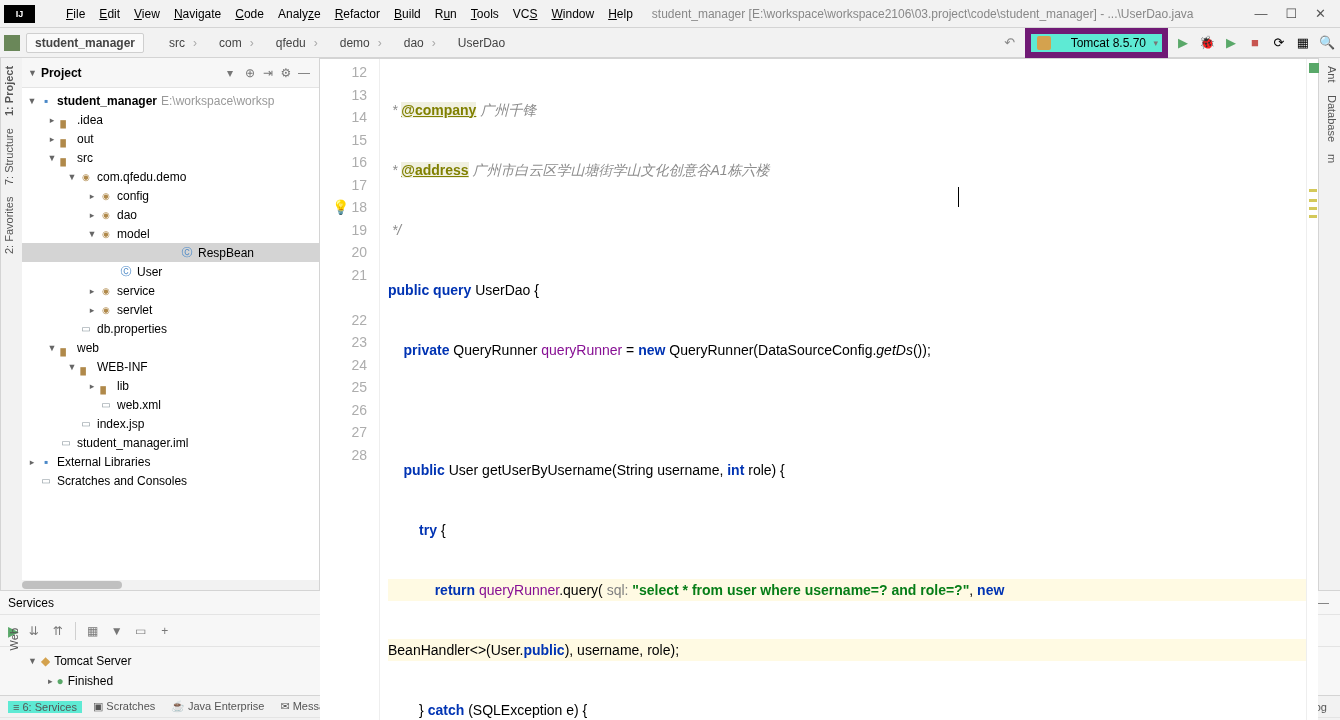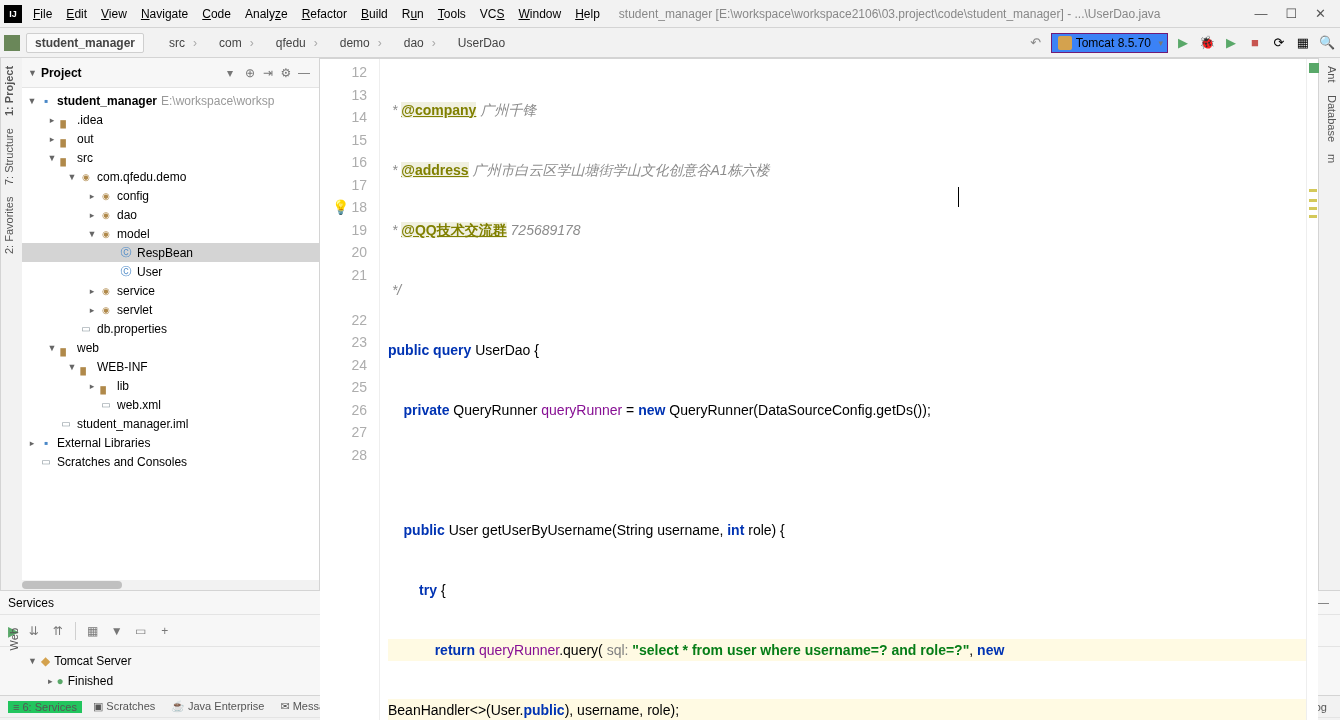--- a/index.html
+++ b/index.html
@@ -1,31 +1,31 @@
 <!DOCTYPE html>
 <html><head>
 <meta charset="utf-8">
 <style>
 * { margin:0; padding:0; box-sizing:border-box; font-family:"Segoe UI",Arial,sans-serif; }
 body { width:1340px; height:720px; background:#fff; overflow:hidden; font-size:12px; color:#000; }
 .menubar { height:28px; background:#f2f2f2; display:flex; align-items:center; padding:0 4px; border-bottom:1px solid #d4d4d4; }
-.menubar .logo { width:18px; height:18px; background:#000; color:#fff; display:flex; align-items:center; justify-content:center; font-size:9px; font-weight:bold; margin-right:4px; }
+.menubar .logo { width:31px; height:18px; background:#000; color:#fff; display:flex; align-items:center; justify-content:center; font-size:9px; font-weight:bold; margin-right:24px; }
 .menubar .mitem { padding:0 7px; cursor:default; }
 .menubar .mitem u { text-decoration:underline; }
 .menubar .title { margin-left:12px; color:#888; font-size:12px; }
 .menubar .wincontrols { margin-left:auto; display:flex; gap:18px; padding-right:10px; }
 .menubar .wincontrols span { cursor:default; color:#555; font-size:13px; }
 .toolbar { height:30px; background:#f2f2f2; display:flex; align-items:center; border-bottom:1px solid #d4d4d4; padding:0 4px; }
 .toolbar .logo2 { width:16px; height:16px; background:#6a8759; margin-right:6px; }
 .toolbar .crumb { padding:2px 8px; color:#444; border:1px solid transparent; position:relative; }
 .toolbar .crumb.boxed { border:1px solid #cfcfcf; border-radius:2px; background:#fafafa; margin-right:16px; font-weight:bold; }
 .toolbar .crumb:not(.boxed)::after { content:"›"; color:#aaa; margin:0 4px 0 8px; }
 .toolbar .crumb.last::after { content:""; }
 .toolbar .actions { margin-left:auto; display:flex; align-items:center; gap:6px; }
-.toolbar .actions .runconf { border:1px solid #701a75; padding:2px 16px 2px 6px; background:#3b82f6; display:flex; align-items:center; gap:4px; position:relative; }
+.toolbar .actions .runconf { border:6px solid #701a75; padding:2px 16px 2px 6px; background:#5eead4; display:flex; align-items:center; gap:20px; position:relative; }
 .toolbar .actions .runconf::after { content:"▾"; position:absolute; right:4px; color:#777; font-size:9px; }
 .toolbar .actions .tc-icon { width:14px; height:14px; background:#d4a24e; border-radius:2px; }
 .toolbar .actions .ico { width:18px; height:18px; display:flex; align-items:center; justify-content:center; font-size:13px; }
 .play { color:#59a869; } .bug { color:#59a869; } .stop { color:#c75450; }
 .main { display:flex; height:532px; }
 .leftgutter { width:22px; background:#f2f2f2; border-right:1px solid #d4d4d4; writing-mode:vertical-rl; transform:rotate(180deg); display:flex; justify-content:flex-end; padding:8px 2px; gap:12px; font-size:11px; color:#555; }
 .leftgutter span { cursor:default; }
 .project-panel { width:298px; background:#fff; border-right:1px solid #d4d4d4; display:flex; flex-direction:column; }
 .pp-header { height:30px; display:flex; align-items:center; padding:0 6px; border-bottom:1px solid #e4e4e4; background:#f7f7f7; }
 .pp-header .tri { font-size:9px; margin-right:4px; color:#666; }
@@ -33,21 +33,21 @@
 .pp-header .tool { width:18px; text-align:center; color:#777; cursor:default; }
 .tree { flex:1; overflow:hidden; font-size:12px; padding-top:3px; }
 .tree .node { display:flex; align-items:center; height:19px; white-space:nowrap; padding-right:4px; }
 .tree .arrow { width:12px; text-align:center; font-size:9px; color:#666; }
 .tree .ficon { width:16px; height:14px; margin-right:3px; display:inline-flex; align-items:center; justify-content:center; font-size:10px; }
 .folder { color:#87939a; } .folder::before { content:"▖"; color:#b0894a; font-size:14px; }
 .pkg::before { content:"◉"; color:#b0894a; font-size:9px; }
 .cls::before { content:"Ⓒ"; color:#4a88c7; font-size:11px; }
 .file::before { content:"▭"; color:#87939a; font-size:10px; }
 .mod::before { content:"▪"; color:#4a88c7; font-size:12px; }
-.tree .sel { background:#d4d4d4; }
+.tree .sel { background:#d4d4d4;justify-content:center; }
 .tree .name.bold { font-weight:bold; }
 .tree .path { color:#999; margin-left:4px; }
 .hscroll { height:10px; background:#f2f2f2; position:relative; }
 .hscroll .thumb { position:absolute; left:0; width:100px; height:8px; top:1px; background:#c0c0c0; border-radius:4px; }
 .editor-wrap { flex:1; display:flex; flex-direction:column; }
 .tabs { height:30px; display:flex; align-items:flex-end; background:#f2f2f2; border-bottom:1px solid #d4d4d4; overflow:hidden; padding-left:2px; }
 .editor { flex:1; display:flex; font-family:"Consolas","JetBrains Mono",monospace; font-size:14px; position:relative; background:#fff; }
 .gutter { width:60px; text-align:right; padding:2px 12px 0 0; color:#adadad; background:#fff; border-right:1px solid #eee; line-height:22.5px; }
 .gutter div { height:22.5px; }
 .code { flex:1; padding:2px 0 0 8px; line-height:22.5px; white-space:pre; overflow:hidden; }
@@ -235,20 +235,25 @@
       <div class="node" style="padding-left:64px">
           <span class="arrow">▸</span>
           <span class="ficon folder"></span>
           <span>lib</span>
         </div>
       <div class="node" style="padding-left:64px">
           <span class="arrow"></span>
           <span class="ficon file"></span>
           <span>web.xml</span>
         </div>
+      <div class="node" style="padding-left:44px">
+          <span class="arrow"></span>
+          <span class="ficon file"></span>
+          <span>index.jsp</span>
+        </div>
       <div class="node" style="padding-left:24px">
           <span class="arrow"></span>
           <span class="ficon file"></span>
           <span>student_manager.iml</span>
         </div>
       <div class="node" style="padding-left:4px">
           <span class="arrow">▸</span>
           <span class="ficon mod"></span>
           <span>External Libraries</span>
         </div>
@@ -292,24 +297,23 @@
         <div>23</div>
           <div>24</div>
           <div>25</div>
         <div>26</div>
           <div>27</div>
           <div>28</div>
       </div>
       <div class="code">
 <div class="line"><span class="cmt"> * </span><span class="tag">@company</span><span class="cmt"> 广州千锋</span></div>
 <div class="line"><span class="cmt"> * </span><span class="tag">@address</span><span class="cmt"> 广州市白云区学山塘街学山文化创意谷A1栋六楼</span></div>
-<div class="line"><span class="cmt"> * </span><span class="tag">@QQ技术交流群</span><span class="cmt"> 725689178</span></div>
 <div class="line"><span class="cmt"> */</span></div>
 <div class="line"><span class="kw">public query </span><span>UserDao {</span></div>
-<div class="line"><span class="kw">    private </span><span>QueryRunner </span><span class="fld">queryRunner</span><span> = </span><span class="kw">new </span><span>QueryRunner(DataSourceConfig.</span><span style="">getDs</span><span>());</span></div>
+<div class="line"><span class="kw">    private </span><span>QueryRunner </span><span class="fld">queryRunner</span><span> = </span><span class="kw">new </span><span>QueryRunner(DataSourceConfig.</span><span style="font-style:italic">getDs</span><span>());</span></div>
 <div class="line"></div>
 <div class="line"><span class="kw">    public </span><span>User getUserByUsername(String username, </span><span class="kw">int </span><span>role) {</span></div>
 <div class="line"><span class="kw">        try </span><span>{</span></div>
 <div class="line hl"><span class="kw">            return </span><span class="fld">queryRunner</span><span>.query(</span><span class="param"> sql: </span><span class="str">"select * from user where username=? and role=?"</span><span>, </span><span class="kw">new </span></div>
 <div class="line hl"><span>BeanHandler&lt;&gt;(User.</span><span class="kw">public</span><span>), username, role);</span></div>
 <div class="line"><span>        } </span><span class="kw">catch </span><span>(SQLException e) {</span></div>
 <div class="line"><span>        }</span></div>
 <div class="line"><span class="kw">        return null</span><span>;</span></div>
 
 
@@ -381,21 +385,21 @@
       <div class="sv-out-head">
           <span>⇥</span>
           <span>Output</span>
         </div>
     </div>
   </div>
 </div>
 
 <div class="bottombar">
   <span class="item" style="writing-mode:vertical-rl;transform:rotate(180deg);position:absolute;left:3px;bottom:70px">Web</span>
-  <span class="item" style="background:#22c55e">≡ 6: Services</span>
+  <span class="item" style="background:#5eead4">≡ 6: Services</span>
   <span class="item">▣ Scratches</span>
   <span class="item">☕ Java Enterprise</span>
   <span class="item">✉ Messages</span>
   <span class="item">☑ 4: TODO</span>
   <span class="spacer"></span>
   <span class="item">Event Log</span>
 </div>
 
 <div class="status">
 

